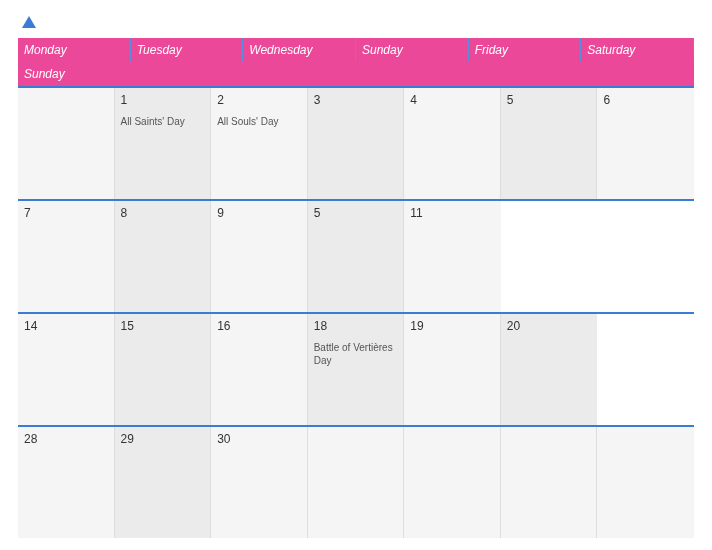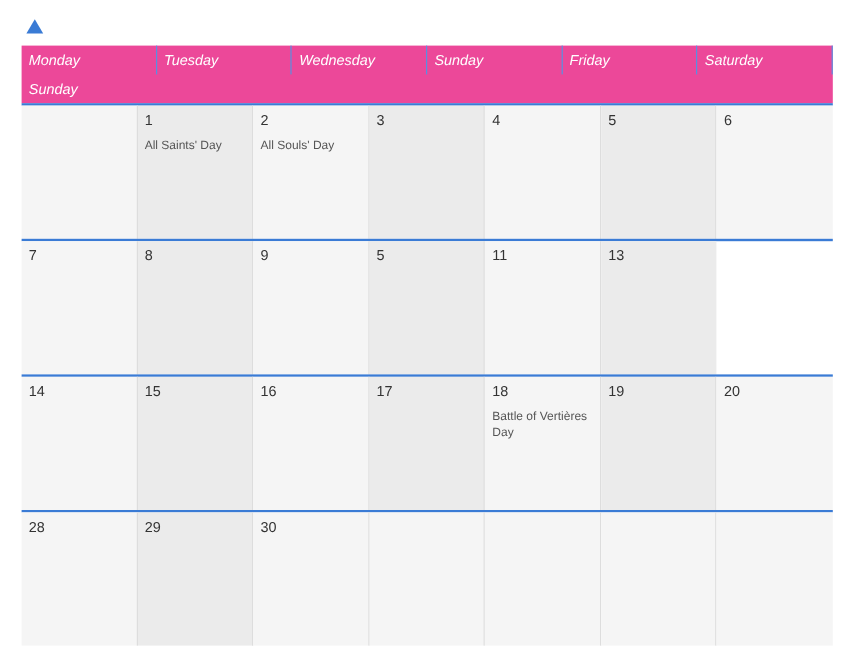--- a/index.html
+++ b/index.html
@@ -193,36 +193,30 @@
           </div>
           <div class="cal-cell">
             <div class="day-num">9</div>
           </div>
           <div class="cal-cell">
             <div class="day-num">5</div>
           </div>
           <div class="cal-cell">
             <div class="day-num">11</div>
           </div>
-          <div class="cal-cell">
-            <div class="day-num">13</div>
-          </div>
         </div>
         <div class="cal-row">
           <div class="cal-cell">
             <div class="day-num">14</div>
           </div>
           <div class="cal-cell">
             <div class="day-num">15</div>
           </div>
           <div class="cal-cell">
             <div class="day-num">16</div>
-          </div>
-          <div class="cal-cell">
-            <div class="day-num">17</div>
           </div>
           <div class="cal-cell">
             <div class="day-num">18</div>
             <div class="holiday">Battle of Vertières Day</div>
           </div>
           <div class="cal-cell">
             <div class="day-num">19</div>
           </div>
           <div class="cal-cell">
             <div class="day-num">20</div>

